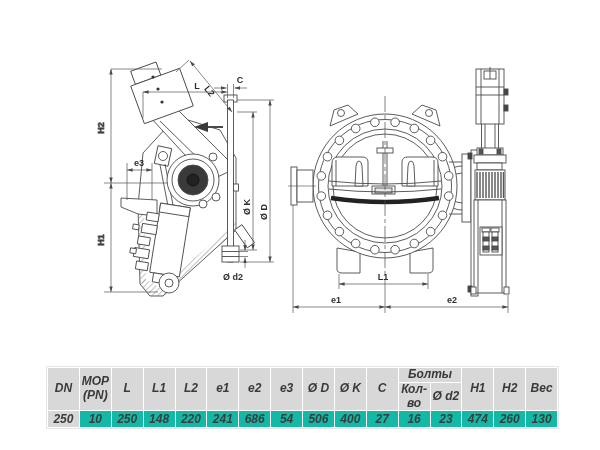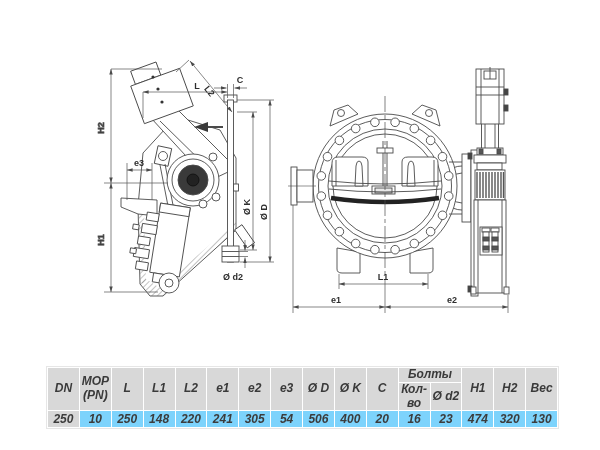--- a/index.html
+++ b/index.html
@@ -6,21 +6,21 @@
     font-family:"Liberation Sans", sans-serif;}
   .stage{position:relative;width:600px;height:450px;background:#fff;}
   svg text{font-family:"Liberation Sans", sans-serif;font-size:9px;font-weight:bold;fill:#2e2e2e;}
   
   .spec-table-wrap{position:absolute;left:47px;top:367px;width:511px;}
   table.spec{border-collapse:collapse;table-layout:fixed;width:511px;
     font-size:12px;color:#3a3a3a;font-style:italic;}
   table.spec th, table.spec td{border:1px solid #ffffff;text-align:center;vertical-align:middle;
     padding:0;overflow:hidden;}
   table.spec th{background:#d8d8d8;font-weight:bold;height:12px;white-space:pre-line;line-height:1.15;}
-  table.spec td{background:#7dd3fc;font-weight:bold;height:16px;color:#3c3c3c;}
+  table.spec td{background:#14b8a6;font-weight:bold;height:16px;color:#3c3c3c;}
   table.spec td.dn-cell{background:#d8d8d8;}
   .tbl-shadow{box-shadow:0 0 0 1px #e6e6e6;}
 </style>
 </head>
 <body>
 
 <div class="stage">
 
 
 <svg width="600" height="362" viewBox="0 0 600 362">
@@ -319,28 +319,28 @@
       </tr>
     </thead>
     <tbody>
       <tr>
         <td class="dn-cell">250</td>
         <td>10</td>
         <td>250</td>
         <td>148</td>
         <td>220</td>
         <td>241</td>
-        <td>305</td>
+        <td>686</td>
         <td>54</td>
         <td>506</td>
         <td>400</td>
-        <td>20</td>
+        <td>27</td>
         <td>16</td>
         <td>23</td>
         <td>474</td>
-        <td>320</td>
+        <td>260</td>
         <td>130</td>
       </tr>
     </tbody>
   </table>
 </div>
 
 </div>
 
 </body></html>

